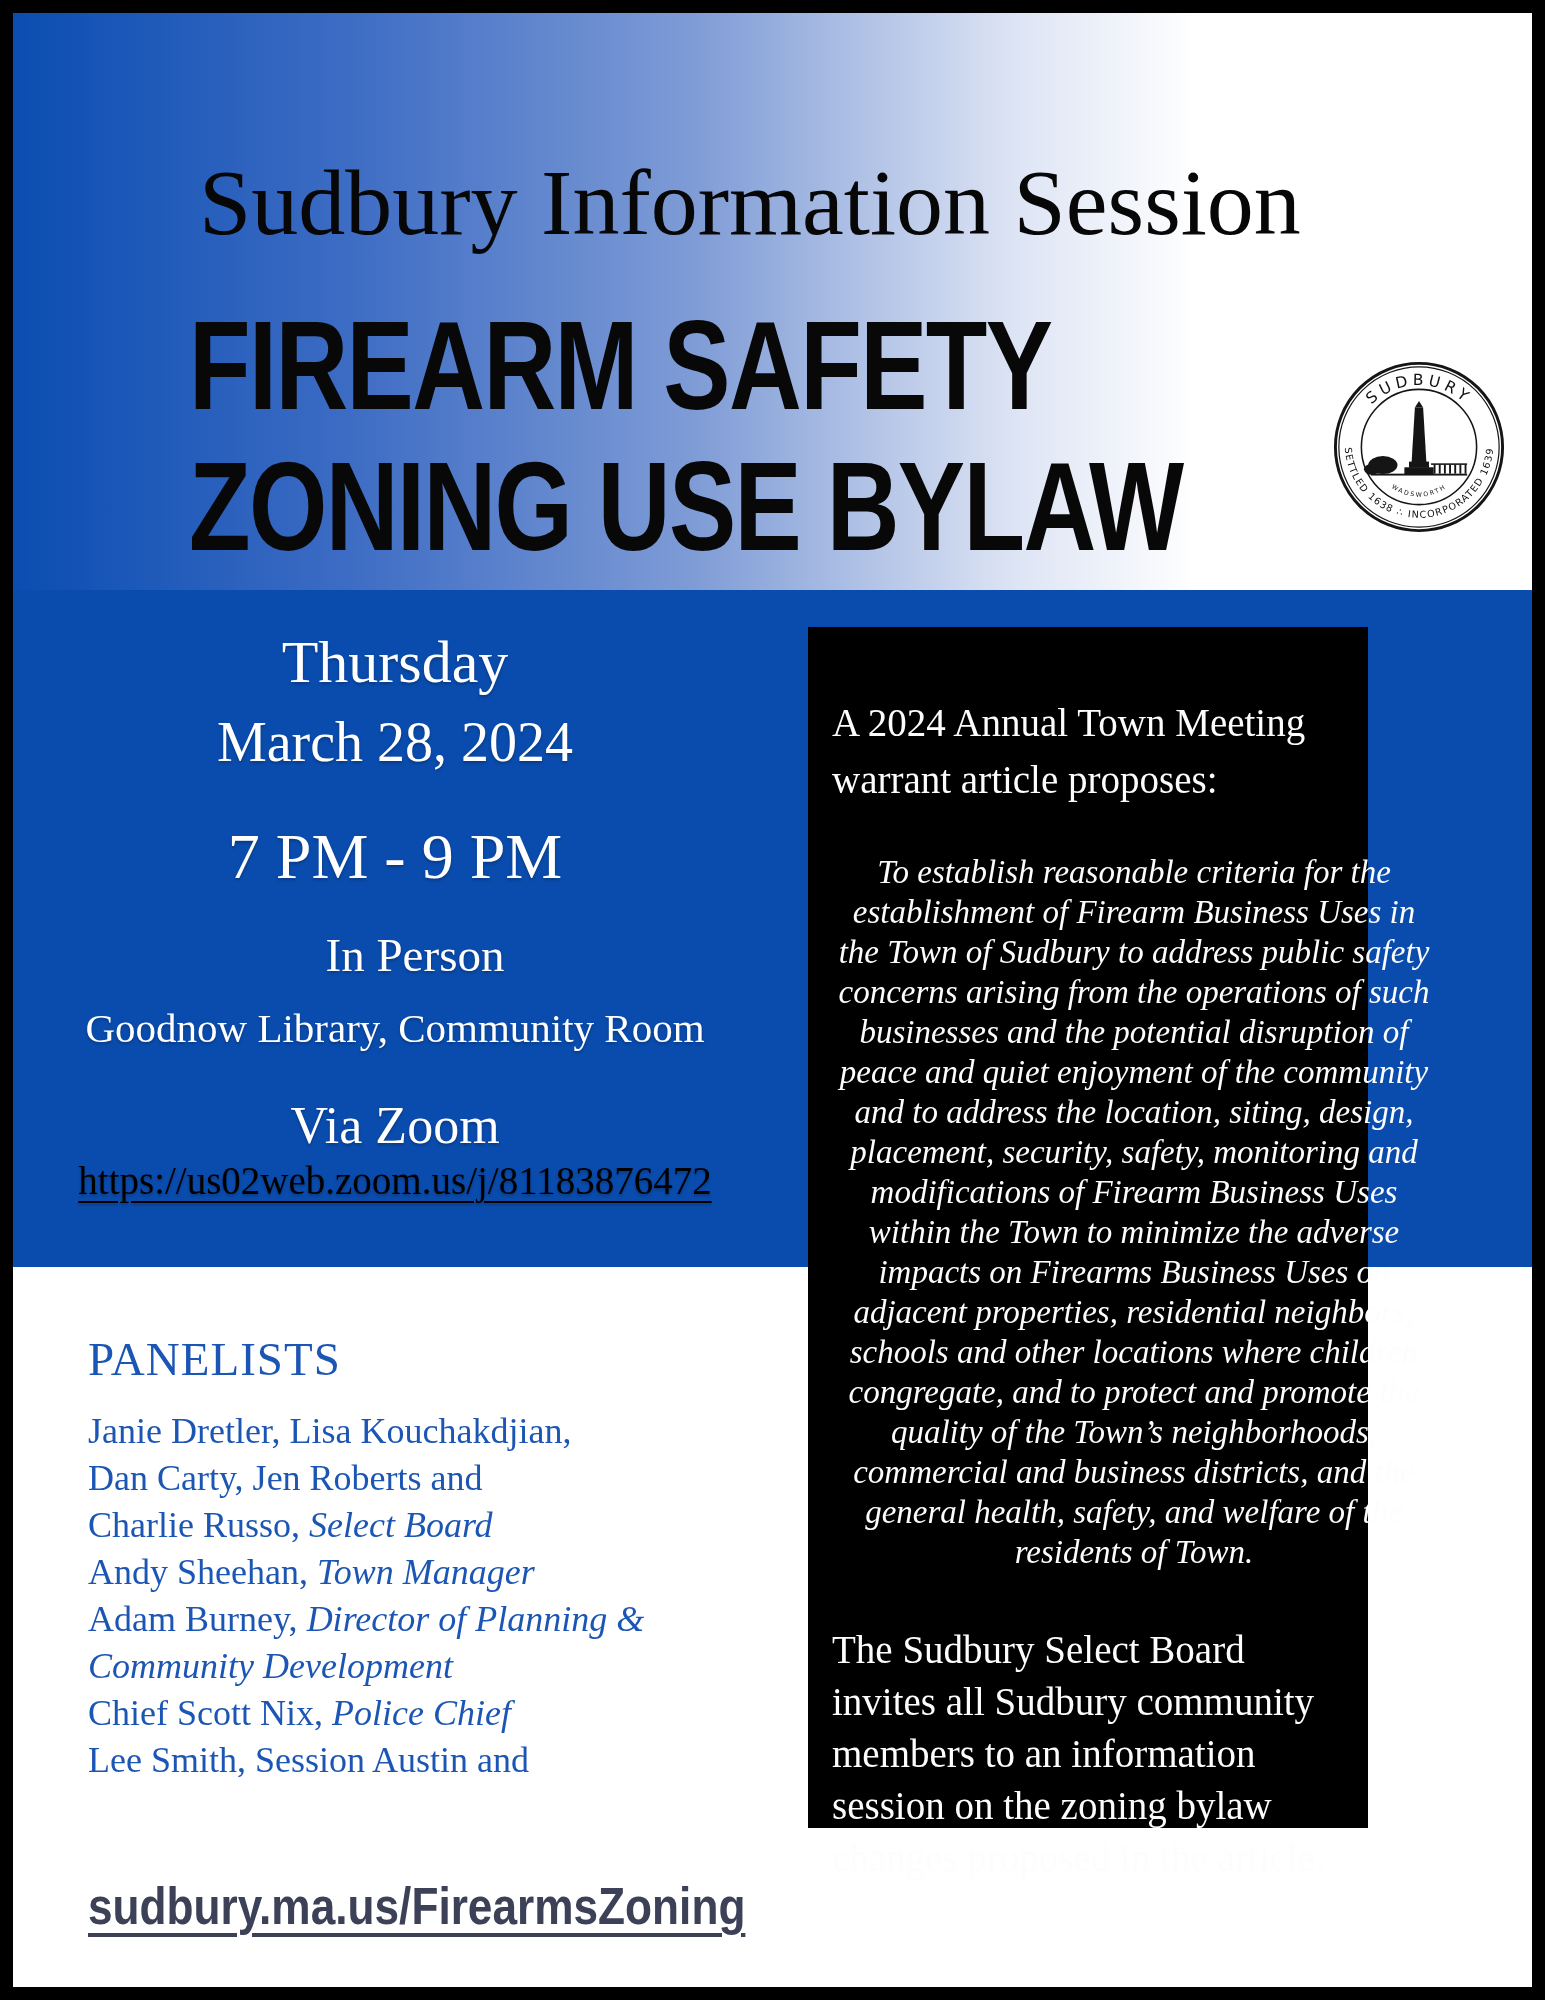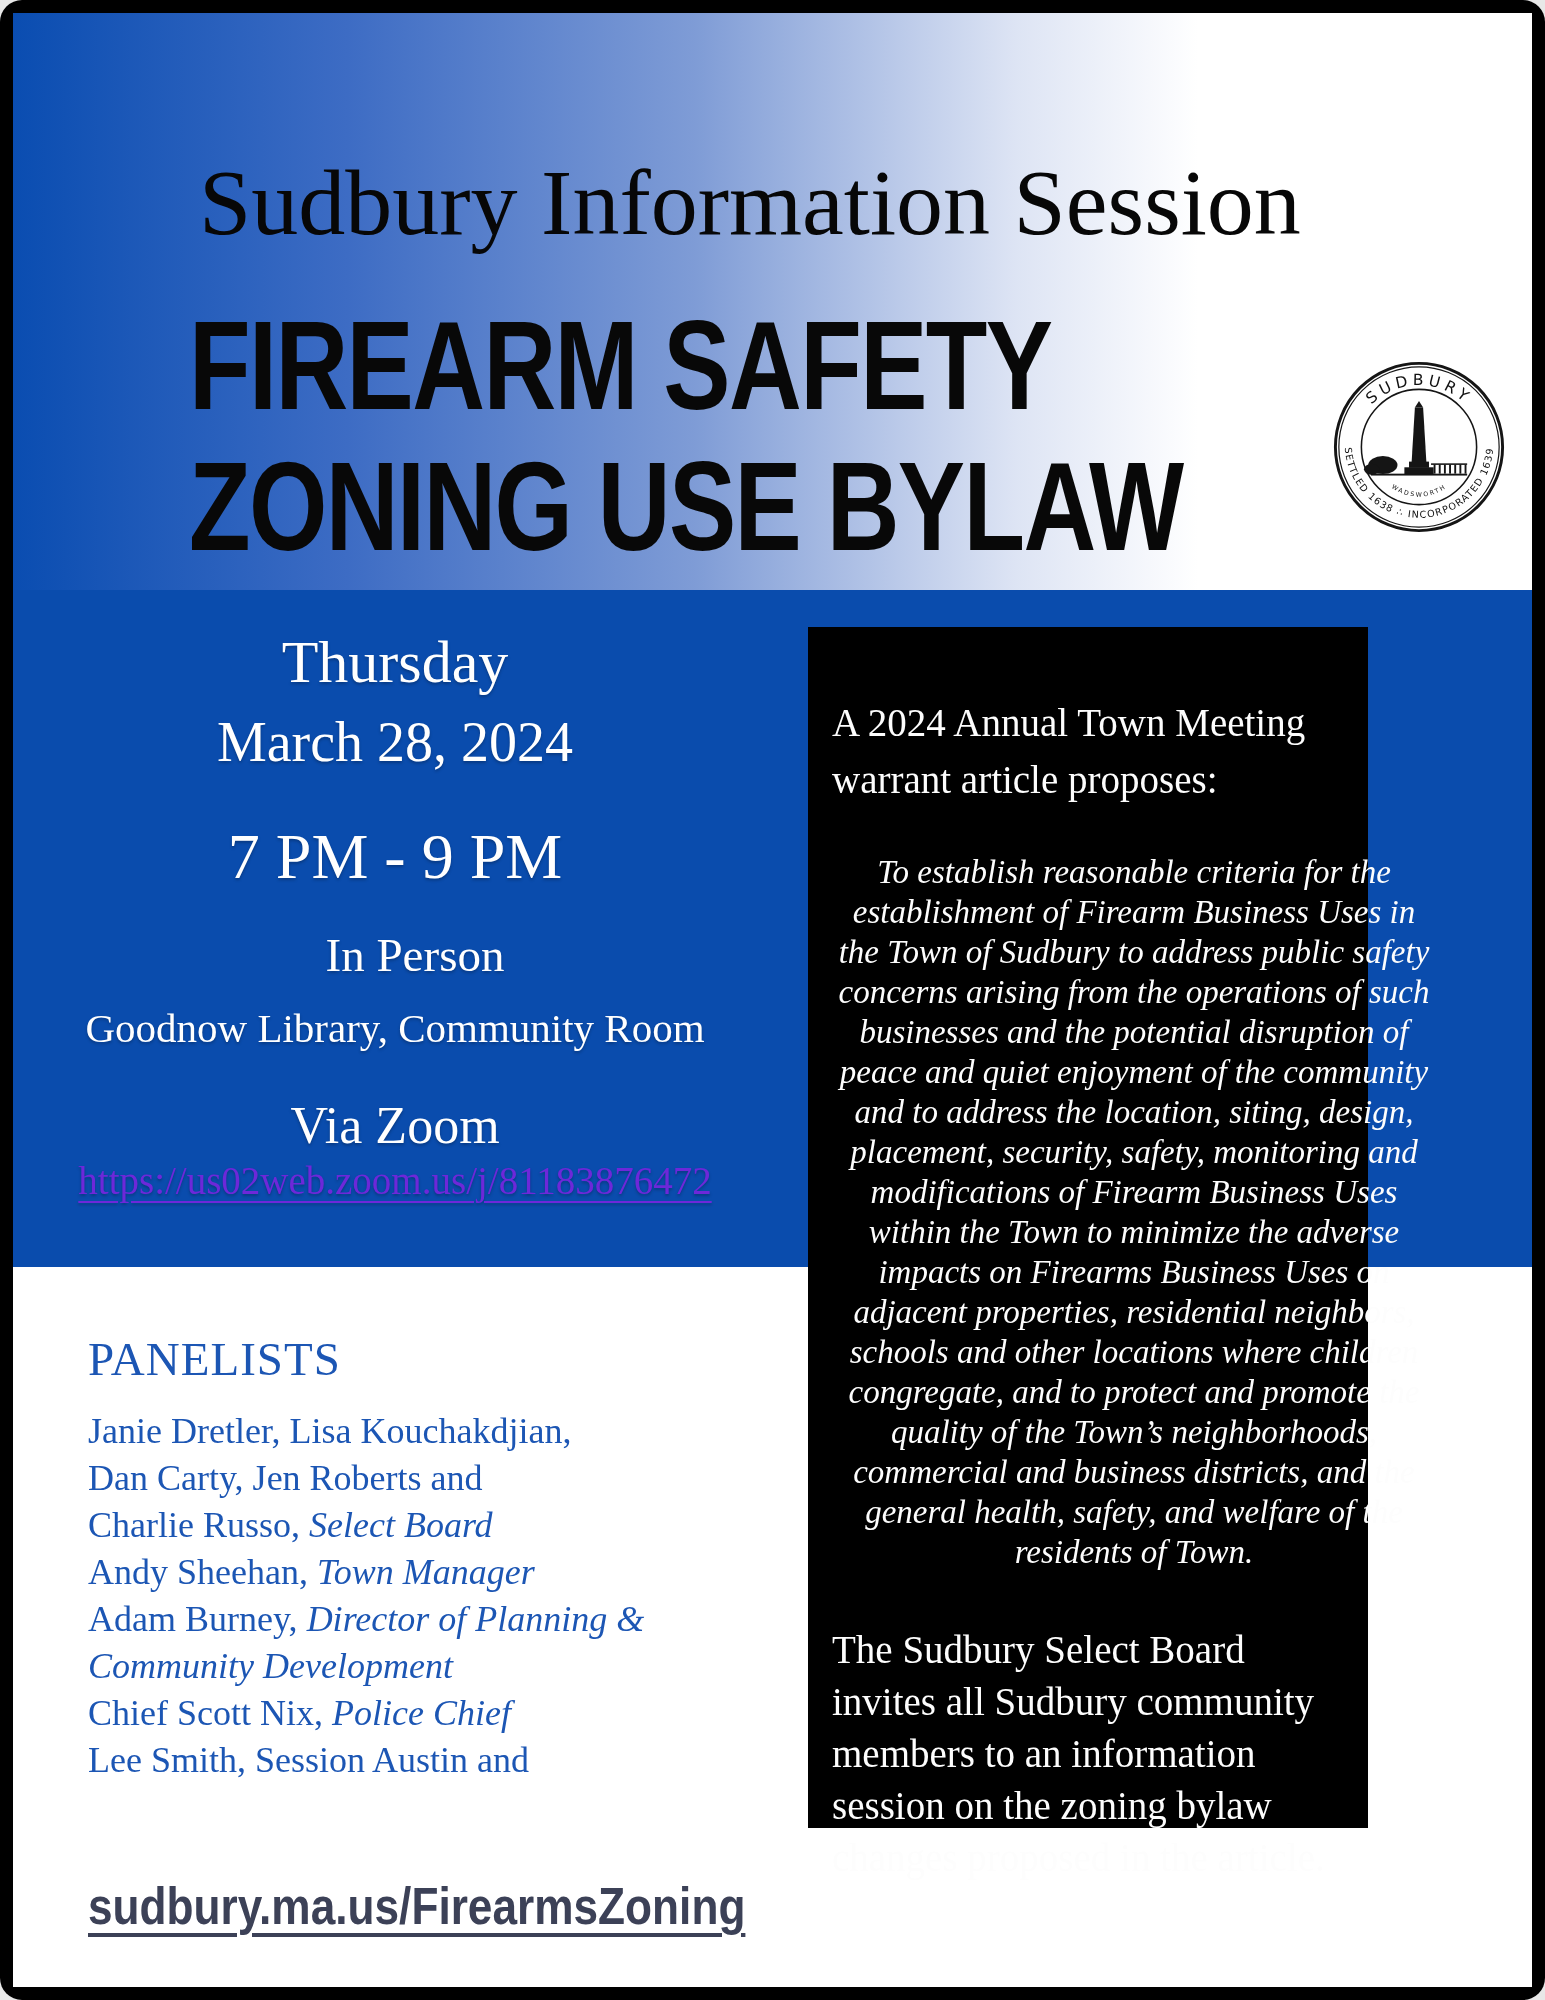--- a/index.html
+++ b/index.html
@@ -1,33 +1,33 @@
 <!DOCTYPE html>
 <html style="--gradient-left: #0a4db1; --band-blue: #0a4cad; --panel-black: #000000; --panelist-blue: #1c56b4; --website-slate: #3c4157;"><head>
 <meta charset="utf-8">
 <style>
   html,body{margin:0;padding:0;background:#e8e8e8;}
   .page{position:relative;width:1545px;height:2000px;background:#ffffff;overflow:hidden;
-        font-family:"Liberation Serif", serif;border-radius:22px;}
+        font-family:"Liberation Serif", serif;}
   .frame{position:absolute;inset:0;border:13px solid #000;pointer-events:none;z-index:60;}
 
   
   .header{position:absolute;left:13px;top:13px;right:13px;height:577px;
           background:linear-gradient(to right,var(--gradient-left) 0%, #3d6cc4 22%, #7f9cd6 45%, #dde4f4 66%, #ffffff 78%, #ffffff 100%);}
   .eyebrow{position:absolute;left:186px;top:142px;font-size:94px;line-height:1;color:#070707;white-space:nowrap;}
   .bigtitle{position:absolute;left:176px;top:282px;font-family:"Liberation Sans", sans-serif;
             font-weight:700;font-stretch:condensed;font-size:126px;line-height:1.12;color:#080808;
             letter-spacing:-2px;transform:scaleX(0.80);transform-origin:left top;white-space:nowrap;}
   .seal{position:absolute;left:1320px;top:348px;width:172px;height:172px;}
 
   
   .band{position:absolute;left:13px;top:590px;right:13px;height:677px;background:var(--band-blue);}
   .ev{position:absolute;left:0;width:790px;text-align:center;color:#ffffff;white-space:nowrap;
       text-shadow:0 2px 3px rgba(0,0,0,0.25);}
-  .ev a{color:#6d28d9;}
+  .ev a{color:#000000;}
   .u2{text-decoration:underline;text-decoration-thickness:2px;text-underline-offset:7px;}
 
   
   .panel{position:absolute;left:808px;top:627px;width:560px;height:1201px;background:var(--panel-black);
          color:#fdfdfd;box-sizing:border-box;padding:68px 30px 0 24px;}
   .panel .intro{font-size:39px;line-height:1.45;}
   .panel .quote{margin:44px auto 0 auto;width:604px;font-size:33px;line-height:40px;
                 font-style:italic;text-align:center;}
   .panel .outro{margin-top:52px;font-size:39px;line-height:52px;}
 

